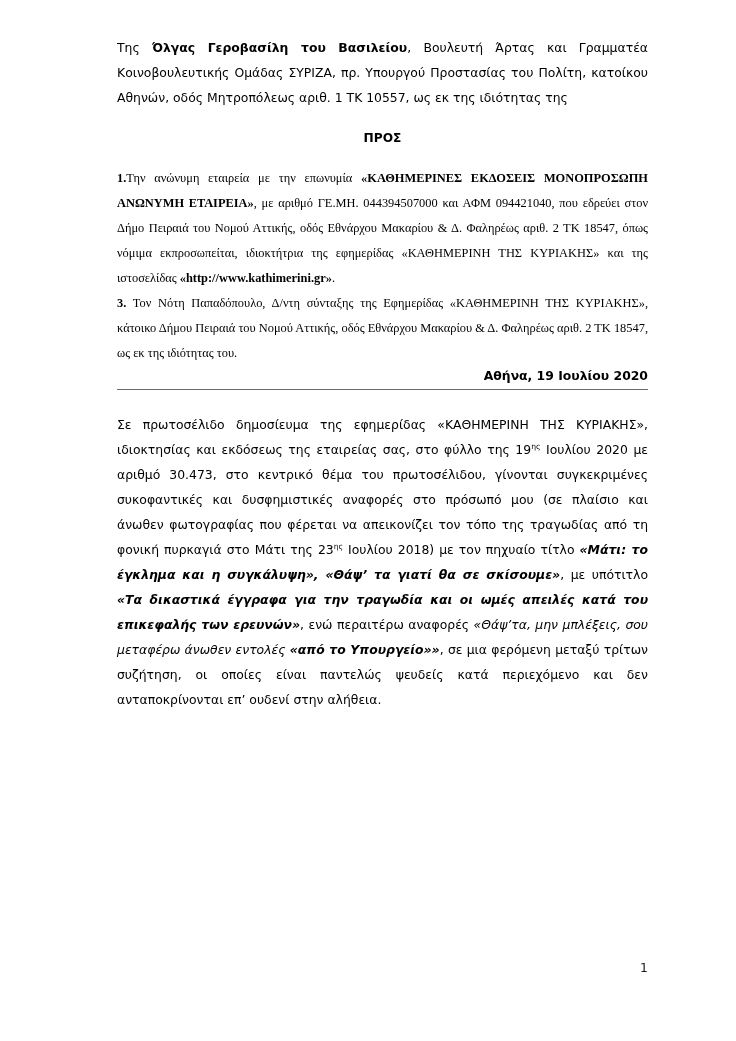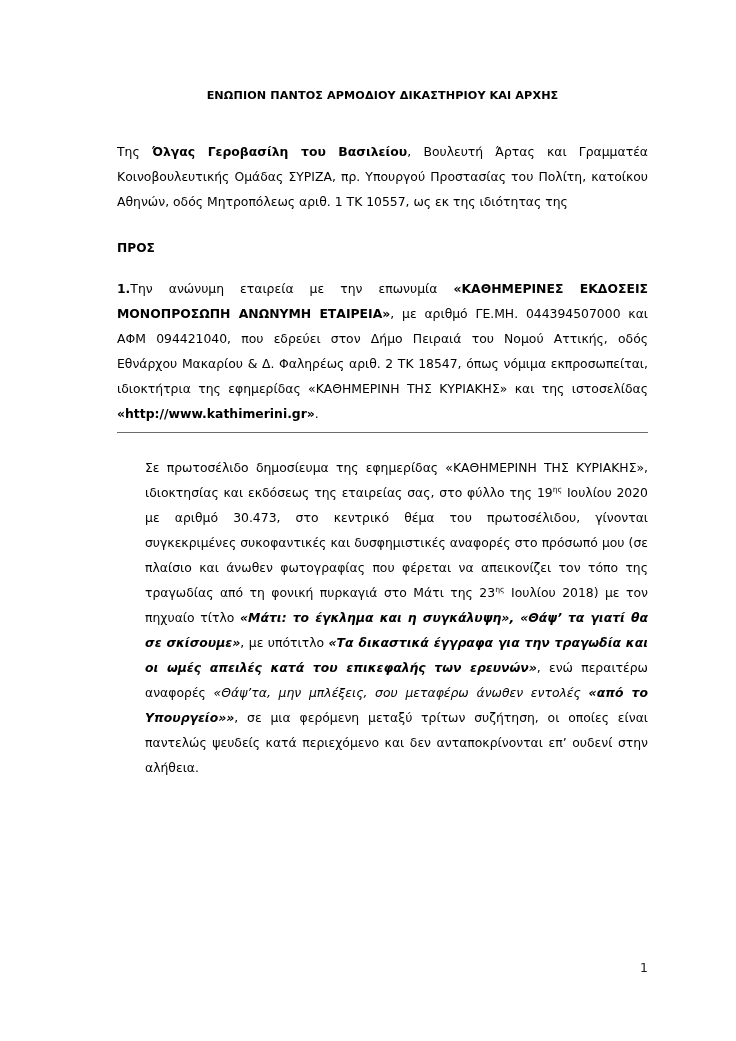--- a/index.html
+++ b/index.html
@@ -44,27 +44,27 @@
     font-size: 12.4px;
     line-height: 25px;
     text-align: justify;
     text-justify: inter-word;
     margin: 0;
   }
 
   #sender-block { margin-top: 35px; }
 
   .centered-label {
-    text-align: left;
+    text-align: center;
     font-weight: bold;
     font-size: 12.2px;
-    margin-top: 27px;
+    margin-top: 21px;
   }
 
-  #recipients-block { margin-top: 21px; }
+  #recipients-block { margin-top: 21px; font-family: Liberation Serif, serif; }
 
   .b { font-weight: bold; }
   .i { font-style: italic; }
   .bi { font-weight: bold; font-style: italic; }
   sup {
     font-size: 0.62em;
     vertical-align: super;
     line-height: 0;
   }
 
@@ -75,58 +75,61 @@
     margin-top: 2px;
   }
 
   .rule {
     border: 0;
     border-top: 1px solid #6b6b6b;
     margin: 6px 0 0 0;
     width: 100%;
   }
 
-  #body-para-1 { margin-top: 22px; margin-left: 28px; }
+  #body-para-1 { margin-top: 22px; }
 
   .page-number {
     position: absolute;
     left: 117px;
     top: 960px;
     width: 531px;
     text-align: right;
     font-size: 12.4px;
     color: #1a1a1a;
   }
 </style>
 </head>
 <body>
 
 <div class="page">
   <div class="content">
 
-    <div class="heading" id="doc-heading-1">ΕΝΩΠΙΟΝ ΠΑΝΤΟΣ ΑΡΜΟΔΙΟΥ ΔΙΚΑΣΤΗΡΙΟΥ ΚΑΙ  ΑΡΧΗΣ</div>
 
 
     <p class="para" id="sender-block">
       <span>Της </span><span class="b">Όλγας Γεροβασίλη του Βασιλείου</span><span>, Βουλευτή Άρτας και Γραμματέα Κοινοβουλευτικής Ομάδας ΣΥΡΙΖΑ, πρ. Υπουργού Προστασίας του Πολίτη, κατοίκου Αθηνών, οδός Μητροπόλεως αριθ. 1 ΤΚ 10557, ως εκ της ιδιότητας της</span>
     </p>
 
     <div class="centered-label">ΠΡΟΣ</div>
 
     <div id="recipients-block">
 
       <p class="para">
         <span class="b">1.</span><span>Την ανώνυμη εταιρεία με την επωνυμία </span><span class="b">«ΚΑΘΗΜΕΡΙΝΕΣ ΕΚΔΟΣΕΙΣ ΜΟΝΟΠΡΟΣΩΠΗ ΑΝΩΝΥΜΗ ΕΤΑΙΡΕΙΑ»</span><span>, με αριθμό ΓΕ.ΜΗ. 044394507000 και ΑΦΜ 094421040, που εδρεύει στον Δήμο Πειραιά του Νομού Αττικής, οδός Εθνάρχου Μακαρίου &amp; Δ. Φαληρέως αριθ. 2 ΤΚ 18547, όπως νόμιμα εκπροσωπείται, ιδιοκτήτρια της εφημερίδας «ΚΑΘΗΜΕΡΙΝΗ ΤΗΣ ΚΥΡΙΑΚΗΣ» και της ιστοσελίδας </span><span class="b">«http://www.kathimerini.gr»</span><span>.</span>
       </p>
 
 
+      <p class="para">
+        <span class="b">3.</span><span> Τον Νότη Παπαδόπουλο, Δ/ντη σύνταξης της Εφημερίδας «ΚΑΘΗΜΕΡΙΝΗ ΤΗΣ ΚΥΡΙΑΚΗΣ», κάτοικο Δήμου Πειραιά του Νομού Αττικής, οδός Εθνάρχου Μακαρίου &amp; Δ. Φαληρέως αριθ. 2 ΤΚ 18547, ως εκ της ιδιότητας του.</span>
+      </p>
 
 
     </div>
 
+    <div class="date-line">Αθήνα, 19 Ιουλίου 2020</div>
 
     <hr class="rule">
 
     <p class="para" id="body-para-1">
       <span>Σε πρωτοσέλιδο δημοσίευμα της εφημερίδας «ΚΑΘΗΜΕΡΙΝΗ ΤΗΣ ΚΥΡΙΑΚΗΣ», ιδιοκτησίας και εκδόσεως της εταιρείας σας, στο φύλλο της 19</span><sup>ης</sup><span> Ιουλίου 2020 με αριθμό 30.473, στο κεντρικό θέμα του πρωτοσέλιδου, γίνονται συγκεκριμένες συκοφαντικές και δυσφημιστικές αναφορές στο πρόσωπό μου (σε πλαίσιο και άνωθεν φωτογραφίας που φέρεται να απεικονίζει τον τόπο της τραγωδίας από τη φονική πυρκαγιά στο Μάτι της 23</span><sup>ης</sup><span> Ιουλίου 2018) με τον πηχυαίο τίτλο </span><span class="bi">«Μάτι: το έγκλημα και η συγκάλυψη», «Θάψ’ τα γιατί θα σε σκίσουμε»</span><span>, με υπότιτλο  </span><span class="bi">«Τα δικαστικά έγγραφα για την τραγωδία και οι ωμές απειλές κατά του επικεφαλής των ερευνών»</span><span>, ενώ περαιτέρω αναφορές </span><span class="i">«Θάψ’τα, μην μπλέξεις, σου μεταφέρω άνωθεν εντολές </span><span class="bi">«από το Υπουργείο»»</span><span>, σε μια φερόμενη μεταξύ τρίτων συζήτηση, οι οποίες είναι παντελώς ψευδείς κατά περιεχόμενο και δεν ανταποκρίνονται επ’ ουδενί στην αλήθεια.</span>
     </p>
 
   </div>
 
   <div class="page-number">1</div>

